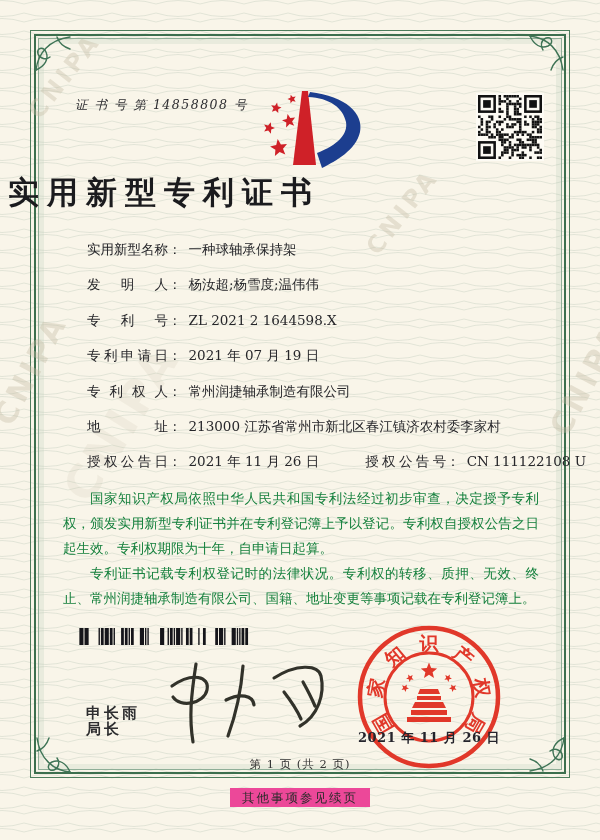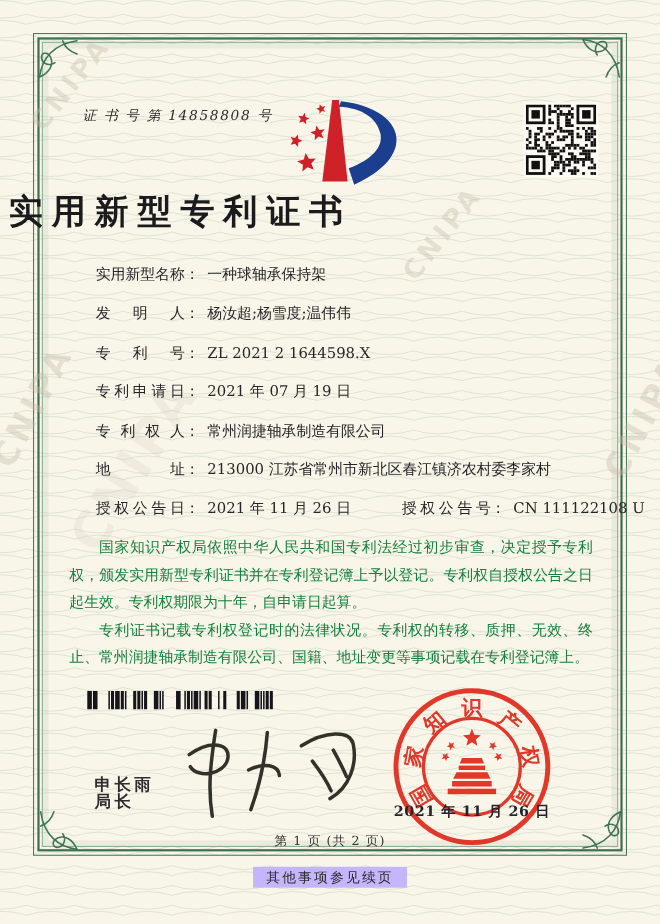--- a/index.html
+++ b/index.html
@@ -47,21 +47,21 @@
            letter-spacing:3px;color:#2e2e30;font-size:15px;}
   .officer-role{left:86px;top:676px;margin-top:44px;}
   .officer-name{left:86px;top:704px;text-align:right;}
   .signature{left:148px;top:648px;width:195px;height:100px;z-index:4;}
   .signature path{fill:none;stroke:#32322a;stroke-width:3.2;stroke-linecap:round;stroke-linejoin:round;}
   .seal{left:354px;top:622px;width:150px;height:150px;z-index:4;opacity:.93;}
   .seal-date{left:350px;top:729px;width:158px;text-align:center;font-size:13px;font-weight:700;
              color:#24242c;z-index:5;letter-spacing:.5px;}
   .pagination{left:0;top:757px;width:100%;text-align:center;font-size:11.5px;color:#333;letter-spacing:1px;}
   .footer-note{left:0;top:790px;width:100%;text-align:center;font-size:12.5px;color:#2b2b2b;letter-spacing:2px;}
-  .footer-note span{background:#c4b5fd;padding:2px 12px;}
+  .footer-note span{background:#ec4899;padding:2px 12px;}
 </style>
 </head>
 <body>
 
 <div class="page">
 
   <svg class="guilloche" width="600" height="840" viewBox="0 0 600 840">
       <path d="M-20 4 q22 -7 44 0 q22 -7 44 0 q22 -7 44 0 q22 -7 44 0 q22 -7 44 0 q22 -7 44 0 q22 -7 44 0 q22 -7 44 0 q22 -7 44 0 q22 -7 44 0 q22 -7 44 0 q22 -7 44 0 q22 -7 44 0 q22 -7 44 0 q22 -7 44 0M-20 13 q22 7 44 0 q22 7 44 0 q22 7 44 0 q22 7 44 0 q22 7 44 0 q22 7 44 0 q22 7 44 0 q22 7 44 0 q22 7 44 0 q22 7 44 0 q22 7 44 0 q22 7 44 0 q22 7 44 0 q22 7 44 0 q22 7 44 0M-20 22 q22 -7 44 0 q22 -7 44 0 q22 -7 44 0 q22 -7 44 0 q22 -7 44 0 q22 -7 44 0 q22 -7 44 0 q22 -7 44 0 q22 -7 44 0 q22 -7 44 0 q22 -7 44 0 q22 -7 44 0 q22 -7 44 0 q22 -7 44 0 q22 -7 44 0M-20 31 q22 7 44 0 q22 7 44 0 q22 7 44 0 q22 7 44 0 q22 7 44 0 q22 7 44 0 q22 7 44 0 q22 7 44 0 q22 7 44 0 q22 7 44 0 q22 7 44 0 q22 7 44 0 q22 7 44 0 q22 7 44 0 q22 7 44 0M-20 40 q22 -7 44 0 q22 -7 44 0 q22 -7 44 0 q22 -7 44 0 q22 -7 44 0 q22 -7 44 0 q22 -7 44 0 q22 -7 44 0 q22 -7 44 0 q22 -7 44 0 q22 -7 44 0 q22 -7 44 0 q22 -7 44 0 q22 -7 44 0 q22 -7 44 0M-20 49 q22 7 44 0 q22 7 44 0 q22 7 44 0 q22 7 44 0 q22 7 44 0 q22 7 44 0 q22 7 44 0 q22 7 44 0 q22 7 44 0 q22 7 44 0 q22 7 44 0 q22 7 44 0 q22 7 44 0 q22 7 44 0 q22 7 44 0M-20 58 q22 -7 44 0 q22 -7 44 0 q22 -7 44 0 q22 -7 44 0 q22 -7 44 0 q22 -7 44 0 q22 -7 44 0 q22 -7 44 0 q22 -7 44 0 q22 -7 44 0 q22 -7 44 0 q22 -7 44 0 q22 -7 44 0 q22 -7 44 0 q22 -7 44 0M-20 67 q22 7 44 0 q22 7 44 0 q22 7 44 0 q22 7 44 0 q22 7 44 0 q22 7 44 0 q22 7 44 0 q22 7 44 0 q22 7 44 0 q22 7 44 0 q22 7 44 0 q22 7 44 0 q22 7 44 0 q22 7 44 0 q22 7 44 0M-20 76 q22 -7 44 0 q22 -7 44 0 q22 -7 44 0 q22 -7 44 0 q22 -7 44 0 q22 -7 44 0 q22 -7 44 0 q22 -7 44 0 q22 -7 44 0 q22 -7 44 0 q22 -7 44 0 q22 -7 44 0 q22 -7 44 0 q22 -7 44 0 q22 -7 44 0M-20 85 q22 7 44 0 q22 7 44 0 q22 7 44 0 q22 7 44 0 q22 7 44 0 q22 7 44 0 q22 7 44 0 q22 7 44 0 q22 7 44 0 q22 7 44 0 q22 7 44 0 q22 7 44 0 q22 7 44 0 q22 7 44 0 q22 7 44 0M-20 94 q22 -7 44 0 q22 -7 44 0 q22 -7 44 0 q22 -7 44 0 q22 -7 44 0 q22 -7 44 0 q22 -7 44 0 q22 -7 44 0 q22 -7 44 0 q22 -7 44 0 q22 -7 44 0 q22 -7 44 0 q22 -7 44 0 q22 -7 44 0 q22 -7 44 0M-20 103 q22 7 44 0 q22 7 44 0 q22 7 44 0 q22 7 44 0 q22 7 44 0 q22 7 44 0 q22 7 44 0 q22 7 44 0 q22 7 44 0 q22 7 44 0 q22 7 44 0 q22 7 44 0 q22 7 44 0 q22 7 44 0 q22 7 44 0M-20 112 q22 -7 44 0 q22 -7 44 0 q22 -7 44 0 q22 -7 44 0 q22 -7 44 0 q22 -7 44 0 q22 -7 44 0 q22 -7 44 0 q22 -7 44 0 q22 -7 44 0 q22 -7 44 0 q22 -7 44 0 q22 -7 44 0 q22 -7 44 0 q22 -7 44 0M-20 121 q22 7 44 0 q22 7 44 0 q22 7 44 0 q22 7 44 0 q22 7 44 0 q22 7 44 0 q22 7 44 0 q22 7 44 0 q22 7 44 0 q22 7 44 0 q22 7 44 0 q22 7 44 0 q22 7 44 0 q22 7 44 0 q22 7 44 0M-20 130 q22 -7 44 0 q22 -7 44 0 q22 -7 44 0 q22 -7 44 0 q22 -7 44 0 q22 -7 44 0 q22 -7 44 0 q22 -7 44 0 q22 -7 44 0 q22 -7 44 0 q22 -7 44 0 q22 -7 44 0 q22 -7 44 0 q22 -7 44 0 q22 -7 44 0M-20 139 q22 7 44 0 q22 7 44 0 q22 7 44 0 q22 7 44 0 q22 7 44 0 q22 7 44 0 q22 7 44 0 q22 7 44 0 q22 7 44 0 q22 7 44 0 q22 7 44 0 q22 7 44 0 q22 7 44 0 q22 7 44 0 q22 7 44 0M-20 148 q22 -7 44 0 q22 -7 44 0 q22 -7 44 0 q22 -7 44 0 q22 -7 44 0 q22 -7 44 0 q22 -7 44 0 q22 -7 44 0 q22 -7 44 0 q22 -7 44 0 q22 -7 44 0 q22 -7 44 0 q22 -7 44 0 q22 -7 44 0 q22 -7 44 0M-20 157 q22 7 44 0 q22 7 44 0 q22 7 44 0 q22 7 44 0 q22 7 44 0 q22 7 44 0 q22 7 44 0 q22 7 44 0 q22 7 44 0 q22 7 44 0 q22 7 44 0 q22 7 44 0 q22 7 44 0 q22 7 44 0 q22 7 44 0M-20 166 q22 -7 44 0 q22 -7 44 0 q22 -7 44 0 q22 -7 44 0 q22 -7 44 0 q22 -7 44 0 q22 -7 44 0 q22 -7 44 0 q22 -7 44 0 q22 -7 44 0 q22 -7 44 0 q22 -7 44 0 q22 -7 44 0 q22 -7 44 0 q22 -7 44 0M-20 175 q22 7 44 0 q22 7 44 0 q22 7 44 0 q22 7 44 0 q22 7 44 0 q22 7 44 0 q22 7 44 0 q22 7 44 0 q22 7 44 0 q22 7 44 0 q22 7 44 0 q22 7 44 0 q22 7 44 0 q22 7 44 0 q22 7 44 0M-20 184 q22 -7 44 0 q22 -7 44 0 q22 -7 44 0 q22 -7 44 0 q22 -7 44 0 q22 -7 44 0 q22 -7 44 0 q22 -7 44 0 q22 -7 44 0 q22 -7 44 0 q22 -7 44 0 q22 -7 44 0 q22 -7 44 0 q22 -7 44 0 q22 -7 44 0M-20 193 q22 7 44 0 q22 7 44 0 q22 7 44 0 q22 7 44 0 q22 7 44 0 q22 7 44 0 q22 7 44 0 q22 7 44 0 q22 7 44 0 q22 7 44 0 q22 7 44 0 q22 7 44 0 q22 7 44 0 q22 7 44 0 q22 7 44 0M-20 202 q22 -7 44 0 q22 -7 44 0 q22 -7 44 0 q22 -7 44 0 q22 -7 44 0 q22 -7 44 0 q22 -7 44 0 q22 -7 44 0 q22 -7 44 0 q22 -7 44 0 q22 -7 44 0 q22 -7 44 0 q22 -7 44 0 q22 -7 44 0 q22 -7 44 0M-20 211 q22 7 44 0 q22 7 44 0 q22 7 44 0 q22 7 44 0 q22 7 44 0 q22 7 44 0 q22 7 44 0 q22 7 44 0 q22 7 44 0 q22 7 44 0 q22 7 44 0 q22 7 44 0 q22 7 44 0 q22 7 44 0 q22 7 44 0M-20 220 q22 -7 44 0 q22 -7 44 0 q22 -7 44 0 q22 -7 44 0 q22 -7 44 0 q22 -7 44 0 q22 -7 44 0 q22 -7 44 0 q22 -7 44 0 q22 -7 44 0 q22 -7 44 0 q22 -7 44 0 q22 -7 44 0 q22 -7 44 0 q22 -7 44 0M-20 229 q22 7 44 0 q22 7 44 0 q22 7 44 0 q22 7 44 0 q22 7 44 0 q22 7 44 0 q22 7 44 0 q22 7 44 0 q22 7 44 0 q22 7 44 0 q22 7 44 0 q22 7 44 0 q22 7 44 0 q22 7 44 0 q22 7 44 0M-20 238 q22 -7 44 0 q22 -7 44 0 q22 -7 44 0 q22 -7 44 0 q22 -7 44 0 q22 -7 44 0 q22 -7 44 0 q22 -7 44 0 q22 -7 44 0 q22 -7 44 0 q22 -7 44 0 q22 -7 44 0 q22 -7 44 0 q22 -7 44 0 q22 -7 44 0M-20 247 q22 7 44 0 q22 7 44 0 q22 7 44 0 q22 7 44 0 q22 7 44 0 q22 7 44 0 q22 7 44 0 q22 7 44 0 q22 7 44 0 q22 7 44 0 q22 7 44 0 q22 7 44 0 q22 7 44 0 q22 7 44 0 q22 7 44 0M-20 256 q22 -7 44 0 q22 -7 44 0 q22 -7 44 0 q22 -7 44 0 q22 -7 44 0 q22 -7 44 0 q22 -7 44 0 q22 -7 44 0 q22 -7 44 0 q22 -7 44 0 q22 -7 44 0 q22 -7 44 0 q22 -7 44 0 q22 -7 44 0 q22 -7 44 0M-20 265 q22 7 44 0 q22 7 44 0 q22 7 44 0 q22 7 44 0 q22 7 44 0 q22 7 44 0 q22 7 44 0 q22 7 44 0 q22 7 44 0 q22 7 44 0 q22 7 44 0 q22 7 44 0 q22 7 44 0 q22 7 44 0 q22 7 44 0M-20 274 q22 -7 44 0 q22 -7 44 0 q22 -7 44 0 q22 -7 44 0 q22 -7 44 0 q22 -7 44 0 q22 -7 44 0 q22 -7 44 0 q22 -7 44 0 q22 -7 44 0 q22 -7 44 0 q22 -7 44 0 q22 -7 44 0 q22 -7 44 0 q22 -7 44 0M-20 283 q22 7 44 0 q22 7 44 0 q22 7 44 0 q22 7 44 0 q22 7 44 0 q22 7 44 0 q22 7 44 0 q22 7 44 0 q22 7 44 0 q22 7 44 0 q22 7 44 0 q22 7 44 0 q22 7 44 0 q22 7 44 0 q22 7 44 0M-20 292 q22 -7 44 0 q22 -7 44 0 q22 -7 44 0 q22 -7 44 0 q22 -7 44 0 q22 -7 44 0 q22 -7 44 0 q22 -7 44 0 q22 -7 44 0 q22 -7 44 0 q22 -7 44 0 q22 -7 44 0 q22 -7 44 0 q22 -7 44 0 q22 -7 44 0M-20 301 q22 7 44 0 q22 7 44 0 q22 7 44 0 q22 7 44 0 q22 7 44 0 q22 7 44 0 q22 7 44 0 q22 7 44 0 q22 7 44 0 q22 7 44 0 q22 7 44 0 q22 7 44 0 q22 7 44 0 q22 7 44 0 q22 7 44 0M-20 310 q22 -7 44 0 q22 -7 44 0 q22 -7 44 0 q22 -7 44 0 q22 -7 44 0 q22 -7 44 0 q22 -7 44 0 q22 -7 44 0 q22 -7 44 0 q22 -7 44 0 q22 -7 44 0 q22 -7 44 0 q22 -7 44 0 q22 -7 44 0 q22 -7 44 0M-20 319 q22 7 44 0 q22 7 44 0 q22 7 44 0 q22 7 44 0 q22 7 44 0 q22 7 44 0 q22 7 44 0 q22 7 44 0 q22 7 44 0 q22 7 44 0 q22 7 44 0 q22 7 44 0 q22 7 44 0 q22 7 44 0 q22 7 44 0M-20 328 q22 -7 44 0 q22 -7 44 0 q22 -7 44 0 q22 -7 44 0 q22 -7 44 0 q22 -7 44 0 q22 -7 44 0 q22 -7 44 0 q22 -7 44 0 q22 -7 44 0 q22 -7 44 0 q22 -7 44 0 q22 -7 44 0 q22 -7 44 0 q22 -7 44 0M-20 337 q22 7 44 0 q22 7 44 0 q22 7 44 0 q22 7 44 0 q22 7 44 0 q22 7 44 0 q22 7 44 0 q22 7 44 0 q22 7 44 0 q22 7 44 0 q22 7 44 0 q22 7 44 0 q22 7 44 0 q22 7 44 0 q22 7 44 0M-20 346 q22 -7 44 0 q22 -7 44 0 q22 -7 44 0 q22 -7 44 0 q22 -7 44 0 q22 -7 44 0 q22 -7 44 0 q22 -7 44 0 q22 -7 44 0 q22 -7 44 0 q22 -7 44 0 q22 -7 44 0 q22 -7 44 0 q22 -7 44 0 q22 -7 44 0M-20 355 q22 7 44 0 q22 7 44 0 q22 7 44 0 q22 7 44 0 q22 7 44 0 q22 7 44 0 q22 7 44 0 q22 7 44 0 q22 7 44 0 q22 7 44 0 q22 7 44 0 q22 7 44 0 q22 7 44 0 q22 7 44 0 q22 7 44 0M-20 364 q22 -7 44 0 q22 -7 44 0 q22 -7 44 0 q22 -7 44 0 q22 -7 44 0 q22 -7 44 0 q22 -7 44 0 q22 -7 44 0 q22 -7 44 0 q22 -7 44 0 q22 -7 44 0 q22 -7 44 0 q22 -7 44 0 q22 -7 44 0 q22 -7 44 0M-20 373 q22 7 44 0 q22 7 44 0 q22 7 44 0 q22 7 44 0 q22 7 44 0 q22 7 44 0 q22 7 44 0 q22 7 44 0 q22 7 44 0 q22 7 44 0 q22 7 44 0 q22 7 44 0 q22 7 44 0 q22 7 44 0 q22 7 44 0M-20 382 q22 -7 44 0 q22 -7 44 0 q22 -7 44 0 q22 -7 44 0 q22 -7 44 0 q22 -7 44 0 q22 -7 44 0 q22 -7 44 0 q22 -7 44 0 q22 -7 44 0 q22 -7 44 0 q22 -7 44 0 q22 -7 44 0 q22 -7 44 0 q22 -7 44 0M-20 391 q22 7 44 0 q22 7 44 0 q22 7 44 0 q22 7 44 0 q22 7 44 0 q22 7 44 0 q22 7 44 0 q22 7 44 0 q22 7 44 0 q22 7 44 0 q22 7 44 0 q22 7 44 0 q22 7 44 0 q22 7 44 0 q22 7 44 0M-20 400 q22 -7 44 0 q22 -7 44 0 q22 -7 44 0 q22 -7 44 0 q22 -7 44 0 q22 -7 44 0 q22 -7 44 0 q22 -7 44 0 q22 -7 44 0 q22 -7 44 0 q22 -7 44 0 q22 -7 44 0 q22 -7 44 0 q22 -7 44 0 q22 -7 44 0M-20 409 q22 7 44 0 q22 7 44 0 q22 7 44 0 q22 7 44 0 q22 7 44 0 q22 7 44 0 q22 7 44 0 q22 7 44 0 q22 7 44 0 q22 7 44 0 q22 7 44 0 q22 7 44 0 q22 7 44 0 q22 7 44 0 q22 7 44 0M-20 418 q22 -7 44 0 q22 -7 44 0 q22 -7 44 0 q22 -7 44 0 q22 -7 44 0 q22 -7 44 0 q22 -7 44 0 q22 -7 44 0 q22 -7 44 0 q22 -7 44 0 q22 -7 44 0 q22 -7 44 0 q22 -7 44 0 q22 -7 44 0 q22 -7 44 0M-20 427 q22 7 44 0 q22 7 44 0 q22 7 44 0 q22 7 44 0 q22 7 44 0 q22 7 44 0 q22 7 44 0 q22 7 44 0 q22 7 44 0 q22 7 44 0 q22 7 44 0 q22 7 44 0 q22 7 44 0 q22 7 44 0 q22 7 44 0M-20 436 q22 -7 44 0 q22 -7 44 0 q22 -7 44 0 q22 -7 44 0 q22 -7 44 0 q22 -7 44 0 q22 -7 44 0 q22 -7 44 0 q22 -7 44 0 q22 -7 44 0 q22 -7 44 0 q22 -7 44 0 q22 -7 44 0 q22 -7 44 0 q22 -7 44 0M-20 445 q22 7 44 0 q22 7 44 0 q22 7 44 0 q22 7 44 0 q22 7 44 0 q22 7 44 0 q22 7 44 0 q22 7 44 0 q22 7 44 0 q22 7 44 0 q22 7 44 0 q22 7 44 0 q22 7 44 0 q22 7 44 0 q22 7 44 0M-20 454 q22 -7 44 0 q22 -7 44 0 q22 -7 44 0 q22 -7 44 0 q22 -7 44 0 q22 -7 44 0 q22 -7 44 0 q22 -7 44 0 q22 -7 44 0 q22 -7 44 0 q22 -7 44 0 q22 -7 44 0 q22 -7 44 0 q22 -7 44 0 q22 -7 44 0M-20 463 q22 7 44 0 q22 7 44 0 q22 7 44 0 q22 7 44 0 q22 7 44 0 q22 7 44 0 q22 7 44 0 q22 7 44 0 q22 7 44 0 q22 7 44 0 q22 7 44 0 q22 7 44 0 q22 7 44 0 q22 7 44 0 q22 7 44 0M-20 472 q22 -7 44 0 q22 -7 44 0 q22 -7 44 0 q22 -7 44 0 q22 -7 44 0 q22 -7 44 0 q22 -7 44 0 q22 -7 44 0 q22 -7 44 0 q22 -7 44 0 q22 -7 44 0 q22 -7 44 0 q22 -7 44 0 q22 -7 44 0 q22 -7 44 0M-20 481 q22 7 44 0 q22 7 44 0 q22 7 44 0 q22 7 44 0 q22 7 44 0 q22 7 44 0 q22 7 44 0 q22 7 44 0 q22 7 44 0 q22 7 44 0 q22 7 44 0 q22 7 44 0 q22 7 44 0 q22 7 44 0 q22 7 44 0M-20 490 q22 -7 44 0 q22 -7 44 0 q22 -7 44 0 q22 -7 44 0 q22 -7 44 0 q22 -7 44 0 q22 -7 44 0 q22 -7 44 0 q22 -7 44 0 q22 -7 44 0 q22 -7 44 0 q22 -7 44 0 q22 -7 44 0 q22 -7 44 0 q22 -7 44 0M-20 499 q22 7 44 0 q22 7 44 0 q22 7 44 0 q22 7 44 0 q22 7 44 0 q22 7 44 0 q22 7 44 0 q22 7 44 0 q22 7 44 0 q22 7 44 0 q22 7 44 0 q22 7 44 0 q22 7 44 0 q22 7 44 0 q22 7 44 0M-20 508 q22 -7 44 0 q22 -7 44 0 q22 -7 44 0 q22 -7 44 0 q22 -7 44 0 q22 -7 44 0 q22 -7 44 0 q22 -7 44 0 q22 -7 44 0 q22 -7 44 0 q22 -7 44 0 q22 -7 44 0 q22 -7 44 0 q22 -7 44 0 q22 -7 44 0M-20 517 q22 7 44 0 q22 7 44 0 q22 7 44 0 q22 7 44 0 q22 7 44 0 q22 7 44 0 q22 7 44 0 q22 7 44 0 q22 7 44 0 q22 7 44 0 q22 7 44 0 q22 7 44 0 q22 7 44 0 q22 7 44 0 q22 7 44 0M-20 526 q22 -7 44 0 q22 -7 44 0 q22 -7 44 0 q22 -7 44 0 q22 -7 44 0 q22 -7 44 0 q22 -7 44 0 q22 -7 44 0 q22 -7 44 0 q22 -7 44 0 q22 -7 44 0 q22 -7 44 0 q22 -7 44 0 q22 -7 44 0 q22 -7 44 0M-20 535 q22 7 44 0 q22 7 44 0 q22 7 44 0 q22 7 44 0 q22 7 44 0 q22 7 44 0 q22 7 44 0 q22 7 44 0 q22 7 44 0 q22 7 44 0 q22 7 44 0 q22 7 44 0 q22 7 44 0 q22 7 44 0 q22 7 44 0M-20 544 q22 -7 44 0 q22 -7 44 0 q22 -7 44 0 q22 -7 44 0 q22 -7 44 0 q22 -7 44 0 q22 -7 44 0 q22 -7 44 0 q22 -7 44 0 q22 -7 44 0 q22 -7 44 0 q22 -7 44 0 q22 -7 44 0 q22 -7 44 0 q22 -7 44 0M-20 553 q22 7 44 0 q22 7 44 0 q22 7 44 0 q22 7 44 0 q22 7 44 0 q22 7 44 0 q22 7 44 0 q22 7 44 0 q22 7 44 0 q22 7 44 0 q22 7 44 0 q22 7 44 0 q22 7 44 0 q22 7 44 0 q22 7 44 0M-20 562 q22 -7 44 0 q22 -7 44 0 q22 -7 44 0 q22 -7 44 0 q22 -7 44 0 q22 -7 44 0 q22 -7 44 0 q22 -7 44 0 q22 -7 44 0 q22 -7 44 0 q22 -7 44 0 q22 -7 44 0 q22 -7 44 0 q22 -7 44 0 q22 -7 44 0M-20 571 q22 7 44 0 q22 7 44 0 q22 7 44 0 q22 7 44 0 q22 7 44 0 q22 7 44 0 q22 7 44 0 q22 7 44 0 q22 7 44 0 q22 7 44 0 q22 7 44 0 q22 7 44 0 q22 7 44 0 q22 7 44 0 q22 7 44 0M-20 580 q22 -7 44 0 q22 -7 44 0 q22 -7 44 0 q22 -7 44 0 q22 -7 44 0 q22 -7 44 0 q22 -7 44 0 q22 -7 44 0 q22 -7 44 0 q22 -7 44 0 q22 -7 44 0 q22 -7 44 0 q22 -7 44 0 q22 -7 44 0 q22 -7 44 0M-20 589 q22 7 44 0 q22 7 44 0 q22 7 44 0 q22 7 44 0 q22 7 44 0 q22 7 44 0 q22 7 44 0 q22 7 44 0 q22 7 44 0 q22 7 44 0 q22 7 44 0 q22 7 44 0 q22 7 44 0 q22 7 44 0 q22 7 44 0M-20 598 q22 -7 44 0 q22 -7 44 0 q22 -7 44 0 q22 -7 44 0 q22 -7 44 0 q22 -7 44 0 q22 -7 44 0 q22 -7 44 0 q22 -7 44 0 q22 -7 44 0 q22 -7 44 0 q22 -7 44 0 q22 -7 44 0 q22 -7 44 0 q22 -7 44 0M-20 607 q22 7 44 0 q22 7 44 0 q22 7 44 0 q22 7 44 0 q22 7 44 0 q22 7 44 0 q22 7 44 0 q22 7 44 0 q22 7 44 0 q22 7 44 0 q22 7 44 0 q22 7 44 0 q22 7 44 0 q22 7 44 0 q22 7 44 0M-20 616 q22 -7 44 0 q22 -7 44 0 q22 -7 44 0 q22 -7 44 0 q22 -7 44 0 q22 -7 44 0 q22 -7 44 0 q22 -7 44 0 q22 -7 44 0 q22 -7 44 0 q22 -7 44 0 q22 -7 44 0 q22 -7 44 0 q22 -7 44 0 q22 -7 44 0M-20 625 q22 7 44 0 q22 7 44 0 q22 7 44 0 q22 7 44 0 q22 7 44 0 q22 7 44 0 q22 7 44 0 q22 7 44 0 q22 7 44 0 q22 7 44 0 q22 7 44 0 q22 7 44 0 q22 7 44 0 q22 7 44 0 q22 7 44 0M-20 634 q22 -7 44 0 q22 -7 44 0 q22 -7 44 0 q22 -7 44 0 q22 -7 44 0 q22 -7 44 0 q22 -7 44 0 q22 -7 44 0 q22 -7 44 0 q22 -7 44 0 q22 -7 44 0 q22 -7 44 0 q22 -7 44 0 q22 -7 44 0 q22 -7 44 0M-20 643 q22 7 44 0 q22 7 44 0 q22 7 44 0 q22 7 44 0 q22 7 44 0 q22 7 44 0 q22 7 44 0 q22 7 44 0 q22 7 44 0 q22 7 44 0 q22 7 44 0 q22 7 44 0 q22 7 44 0 q22 7 44 0 q22 7 44 0M-20 652 q22 -7 44 0 q22 -7 44 0 q22 -7 44 0 q22 -7 44 0 q22 -7 44 0 q22 -7 44 0 q22 -7 44 0 q22 -7 44 0 q22 -7 44 0 q22 -7 44 0 q22 -7 44 0 q22 -7 44 0 q22 -7 44 0 q22 -7 44 0 q22 -7 44 0M-20 661 q22 7 44 0 q22 7 44 0 q22 7 44 0 q22 7 44 0 q22 7 44 0 q22 7 44 0 q22 7 44 0 q22 7 44 0 q22 7 44 0 q22 7 44 0 q22 7 44 0 q22 7 44 0 q22 7 44 0 q22 7 44 0 q22 7 44 0M-20 670 q22 -7 44 0 q22 -7 44 0 q22 -7 44 0 q22 -7 44 0 q22 -7 44 0 q22 -7 44 0 q22 -7 44 0 q22 -7 44 0 q22 -7 44 0 q22 -7 44 0 q22 -7 44 0 q22 -7 44 0 q22 -7 44 0 q22 -7 44 0 q22 -7 44 0M-20 679 q22 7 44 0 q22 7 44 0 q22 7 44 0 q22 7 44 0 q22 7 44 0 q22 7 44 0 q22 7 44 0 q22 7 44 0 q22 7 44 0 q22 7 44 0 q22 7 44 0 q22 7 44 0 q22 7 44 0 q22 7 44 0 q22 7 44 0M-20 688 q22 -7 44 0 q22 -7 44 0 q22 -7 44 0 q22 -7 44 0 q22 -7 44 0 q22 -7 44 0 q22 -7 44 0 q22 -7 44 0 q22 -7 44 0 q22 -7 44 0 q22 -7 44 0 q22 -7 44 0 q22 -7 44 0 q22 -7 44 0 q22 -7 44 0M-20 697 q22 7 44 0 q22 7 44 0 q22 7 44 0 q22 7 44 0 q22 7 44 0 q22 7 44 0 q22 7 44 0 q22 7 44 0 q22 7 44 0 q22 7 44 0 q22 7 44 0 q22 7 44 0 q22 7 44 0 q22 7 44 0 q22 7 44 0M-20 706 q22 -7 44 0 q22 -7 44 0 q22 -7 44 0 q22 -7 44 0 q22 -7 44 0 q22 -7 44 0 q22 -7 44 0 q22 -7 44 0 q22 -7 44 0 q22 -7 44 0 q22 -7 44 0 q22 -7 44 0 q22 -7 44 0 q22 -7 44 0 q22 -7 44 0M-20 715 q22 7 44 0 q22 7 44 0 q22 7 44 0 q22 7 44 0 q22 7 44 0 q22 7 44 0 q22 7 44 0 q22 7 44 0 q22 7 44 0 q22 7 44 0 q22 7 44 0 q22 7 44 0 q22 7 44 0 q22 7 44 0 q22 7 44 0M-20 724 q22 -7 44 0 q22 -7 44 0 q22 -7 44 0 q22 -7 44 0 q22 -7 44 0 q22 -7 44 0 q22 -7 44 0 q22 -7 44 0 q22 -7 44 0 q22 -7 44 0 q22 -7 44 0 q22 -7 44 0 q22 -7 44 0 q22 -7 44 0 q22 -7 44 0M-20 733 q22 7 44 0 q22 7 44 0 q22 7 44 0 q22 7 44 0 q22 7 44 0 q22 7 44 0 q22 7 44 0 q22 7 44 0 q22 7 44 0 q22 7 44 0 q22 7 44 0 q22 7 44 0 q22 7 44 0 q22 7 44 0 q22 7 44 0M-20 742 q22 -7 44 0 q22 -7 44 0 q22 -7 44 0 q22 -7 44 0 q22 -7 44 0 q22 -7 44 0 q22 -7 44 0 q22 -7 44 0 q22 -7 44 0 q22 -7 44 0 q22 -7 44 0 q22 -7 44 0 q22 -7 44 0 q22 -7 44 0 q22 -7 44 0M-20 751 q22 7 44 0 q22 7 44 0 q22 7 44 0 q22 7 44 0 q22 7 44 0 q22 7 44 0 q22 7 44 0 q22 7 44 0 q22 7 44 0 q22 7 44 0 q22 7 44 0 q22 7 44 0 q22 7 44 0 q22 7 44 0 q22 7 44 0M-20 760 q22 -7 44 0 q22 -7 44 0 q22 -7 44 0 q22 -7 44 0 q22 -7 44 0 q22 -7 44 0 q22 -7 44 0 q22 -7 44 0 q22 -7 44 0 q22 -7 44 0 q22 -7 44 0 q22 -7 44 0 q22 -7 44 0 q22 -7 44 0 q22 -7 44 0M-20 769 q22 7 44 0 q22 7 44 0 q22 7 44 0 q22 7 44 0 q22 7 44 0 q22 7 44 0 q22 7 44 0 q22 7 44 0 q22 7 44 0 q22 7 44 0 q22 7 44 0 q22 7 44 0 q22 7 44 0 q22 7 44 0 q22 7 44 0M-20 778 q22 -7 44 0 q22 -7 44 0 q22 -7 44 0 q22 -7 44 0 q22 -7 44 0 q22 -7 44 0 q22 -7 44 0 q22 -7 44 0 q22 -7 44 0 q22 -7 44 0 q22 -7 44 0 q22 -7 44 0 q22 -7 44 0 q22 -7 44 0 q22 -7 44 0M-20 787 q22 7 44 0 q22 7 44 0 q22 7 44 0 q22 7 44 0 q22 7 44 0 q22 7 44 0 q22 7 44 0 q22 7 44 0 q22 7 44 0 q22 7 44 0 q22 7 44 0 q22 7 44 0 q22 7 44 0 q22 7 44 0 q22 7 44 0M-20 796 q22 -7 44 0 q22 -7 44 0 q22 -7 44 0 q22 -7 44 0 q22 -7 44 0 q22 -7 44 0 q22 -7 44 0 q22 -7 44 0 q22 -7 44 0 q22 -7 44 0 q22 -7 44 0 q22 -7 44 0 q22 -7 44 0 q22 -7 44 0 q22 -7 44 0M-20 805 q22 7 44 0 q22 7 44 0 q22 7 44 0 q22 7 44 0 q22 7 44 0 q22 7 44 0 q22 7 44 0 q22 7 44 0 q22 7 44 0 q22 7 44 0 q22 7 44 0 q22 7 44 0 q22 7 44 0 q22 7 44 0 q22 7 44 0M-20 814 q22 -7 44 0 q22 -7 44 0 q22 -7 44 0 q22 -7 44 0 q22 -7 44 0 q22 -7 44 0 q22 -7 44 0 q22 -7 44 0 q22 -7 44 0 q22 -7 44 0 q22 -7 44 0 q22 -7 44 0 q22 -7 44 0 q22 -7 44 0 q22 -7 44 0M-20 823 q22 7 44 0 q22 7 44 0 q22 7 44 0 q22 7 44 0 q22 7 44 0 q22 7 44 0 q22 7 44 0 q22 7 44 0 q22 7 44 0 q22 7 44 0 q22 7 44 0 q22 7 44 0 q22 7 44 0 q22 7 44 0 q22 7 44 0M-20 832 q22 -7 44 0 q22 -7 44 0 q22 -7 44 0 q22 -7 44 0 q22 -7 44 0 q22 -7 44 0 q22 -7 44 0 q22 -7 44 0 q22 -7 44 0 q22 -7 44 0 q22 -7 44 0 q22 -7 44 0 q22 -7 44 0 q22 -7 44 0 q22 -7 44 0M-20 841 q22 7 44 0 q22 7 44 0 q22 7 44 0 q22 7 44 0 q22 7 44 0 q22 7 44 0 q22 7 44 0 q22 7 44 0 q22 7 44 0 q22 7 44 0 q22 7 44 0 q22 7 44 0 q22 7 44 0 q22 7 44 0 q22 7 44 0" fill="none" stroke="#aebfae" stroke-width="0.7" opacity="0.45"></path>
     </svg>
 

